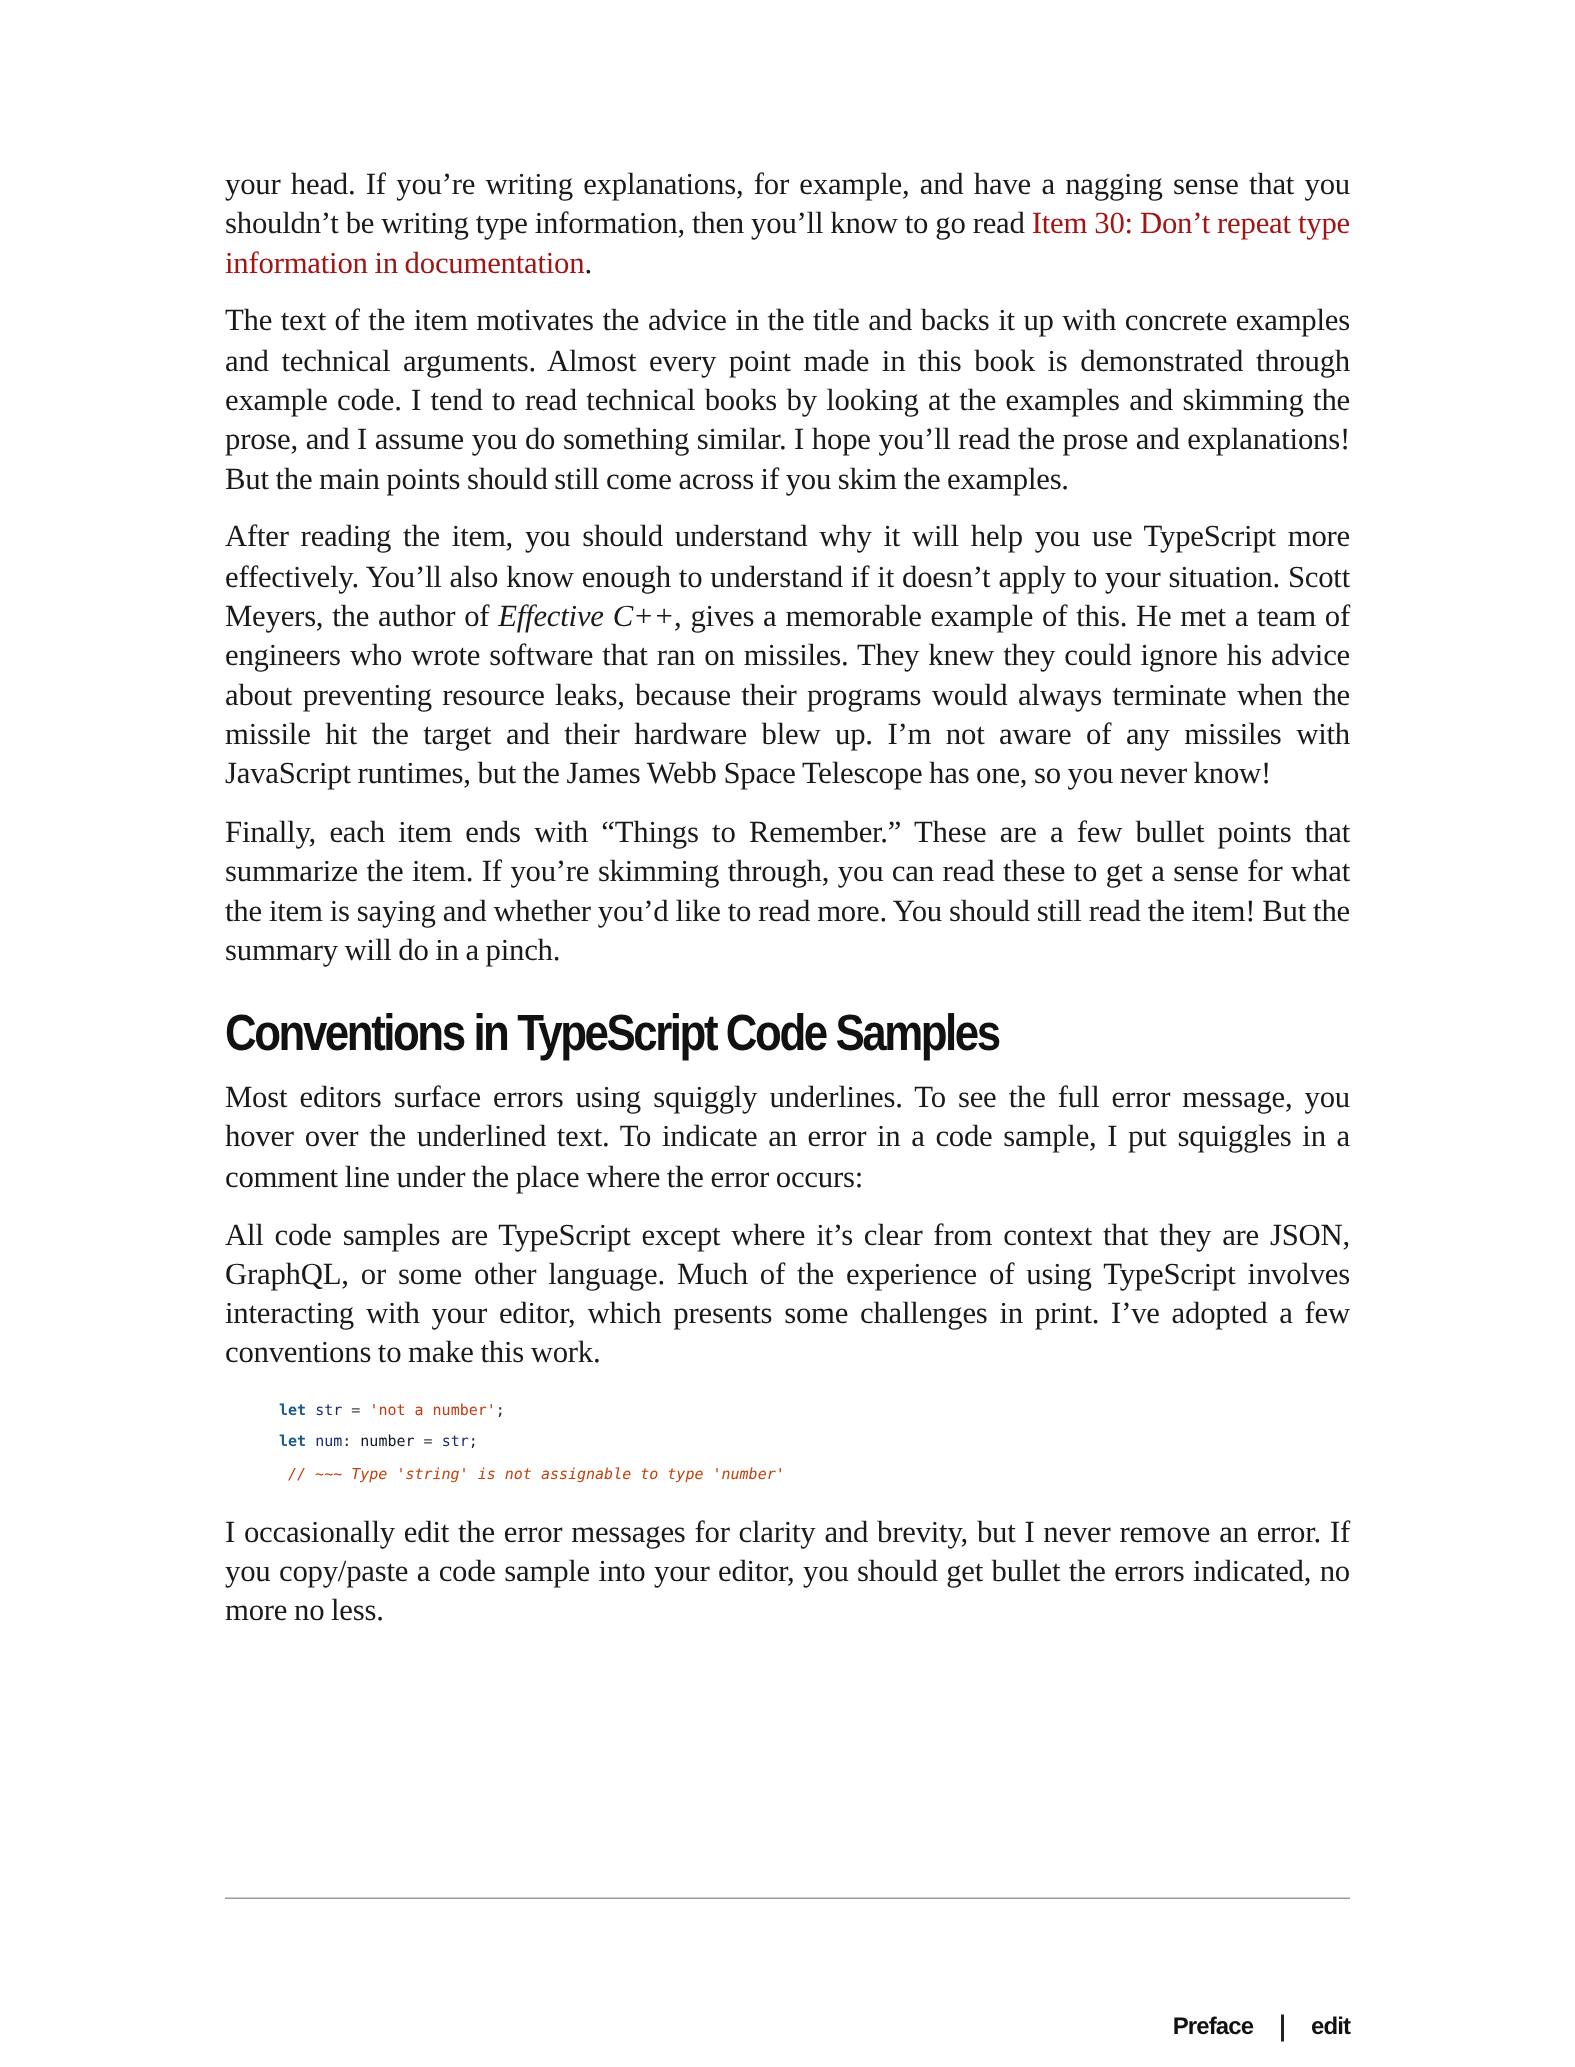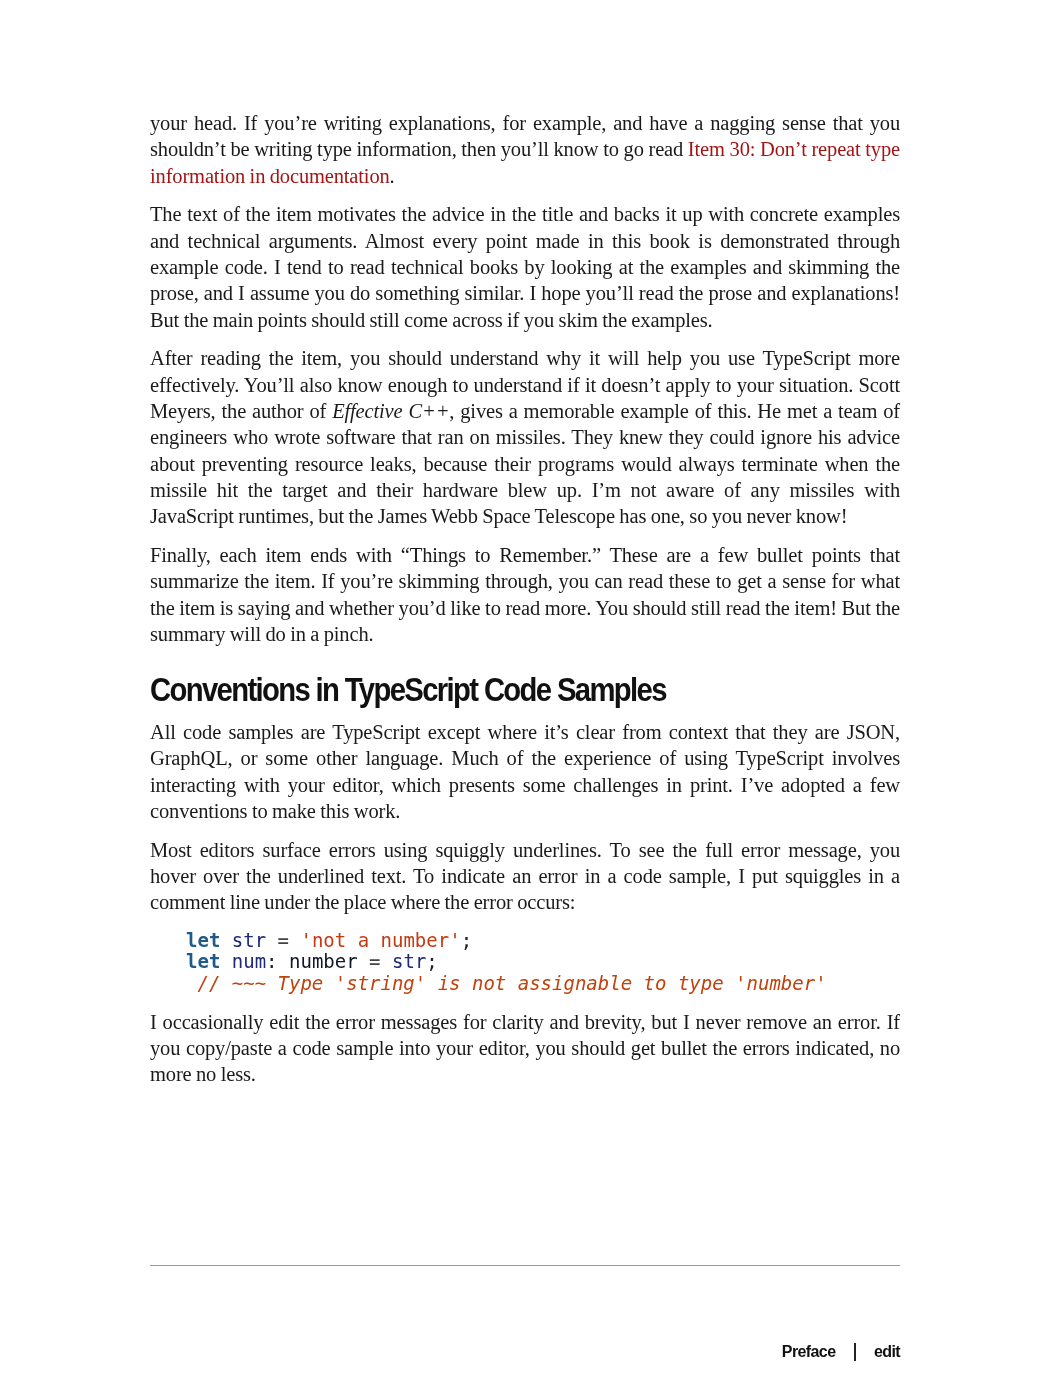--- a/index.html
+++ b/index.html
@@ -43,21 +43,21 @@
       line-height: 40px;
       letter-spacing: -1.9px;
       transform: scaleX(0.86);
       transform-origin: left center;
       margin: 22px 0 10px 0;
       color: #111;
       white-space: nowrap;
     }
     pre.code-block {
       font-family: "DejaVu Sans Mono", "Liberation Mono", monospace;
-      font-size: 19px;
+      font-size: 10px;
       line-height: 21.6px;
       margin: 14px 0 14px 36px;
       padding: 0;
       white-space: pre;
     }
     .code-line { display: block; }
     .tok-kw { color: #1e5b8a; font-weight: bold; }
     .tok-var { color: #1c2a78; }
     .tok-op { color: #444; }
     .tok-str { color: #c43a12; }
@@ -106,23 +106,23 @@
   <p class="body-para">The text of the item motivates the advice in the title and backs it up with concrete examples and technical arguments. Almost every point made in this book is demon­strated through example code. I tend to read technical books by looking at the exam­ples and skimming the prose, and I assume you do something similar. I hope you’ll read the prose and explanations! But the main points should still come across if you skim the examples.</p>
 
   <p class="body-para">
     <span>After reading the item, you should understand why it will help you use TypeScript more effectively. You’ll also know enough to understand if it doesn’t apply to your sit­uation. Scott Meyers, the author of </span><em class="book-title">Effective C++</em><span>, gives a memorable example of this. He met a team of engineers who wrote software that ran on missiles. They knew they could ignore his advice about preventing resource leaks, because their programs would always terminate when the missile hit the target and their hardware blew up. I’m not aware of any missiles with JavaScript runtimes, but the James Webb Space Telescope has one, so you never know!</span>
   </p>
 
   <p class="body-para">Finally, each item ends with “Things to Remember.” These are a few bullet points that summarize the item. If you’re skimming through, you can read these to get a sense for what the item is saying and whether you’d like to read more. You should still read the item! But the summary will do in a pinch.</p>
 
   <h2 class="section-title">Conventions in TypeScript Code Samples</h2>
 
+  <p class="body-para">Most editors surface errors using squiggly underlines. To see the full error message, you hover over the underlined text. To indicate an error in a code sample, I put squig­gles in a comment line under the place where the error occurs:</p>
+
   <p class="body-para">All code samples are TypeScript except where it’s clear from context that they are JSON, GraphQL, or some other language. Much of the experience of using Type­Script involves interacting with your editor, which presents some challenges in print. I’ve adopted a few conventions to make this work.</p>
-
-  <p class="body-para">Most editors surface errors using squiggly underlines. To see the full error message, you hover over the underlined text. To indicate an error in a code sample, I put squig­gles in a comment line under the place where the error occurs:</p>
 
   <pre class="code-block"><span class="code-line"><span class="tok-kw">let</span> <span class="tok-var">str</span> <span class="tok-op">=</span> <span class="tok-str">'not a number'</span><span class="tok-punc">;</span></span><span class="code-line"><span class="tok-kw">let</span> <span class="tok-var">num</span><span class="tok-punc">:</span> <span class="tok-type">number</span> <span class="tok-op">=</span> <span class="tok-var">str</span><span class="tok-punc">;</span></span><span class="code-line tok-comment"> // ~~~ Type 'string' is not assignable to type 'number'</span></pre>
 
   <p class="body-para">I occasionally edit the error messages for clarity and brevity, but I never remove an error. If you copy/paste a code sample into your editor, you should get bullet the errors indicated, no more no less.</p>
 
 </div>
 
 <div class="footer-rule"></div>
 
 <div class="footer">

